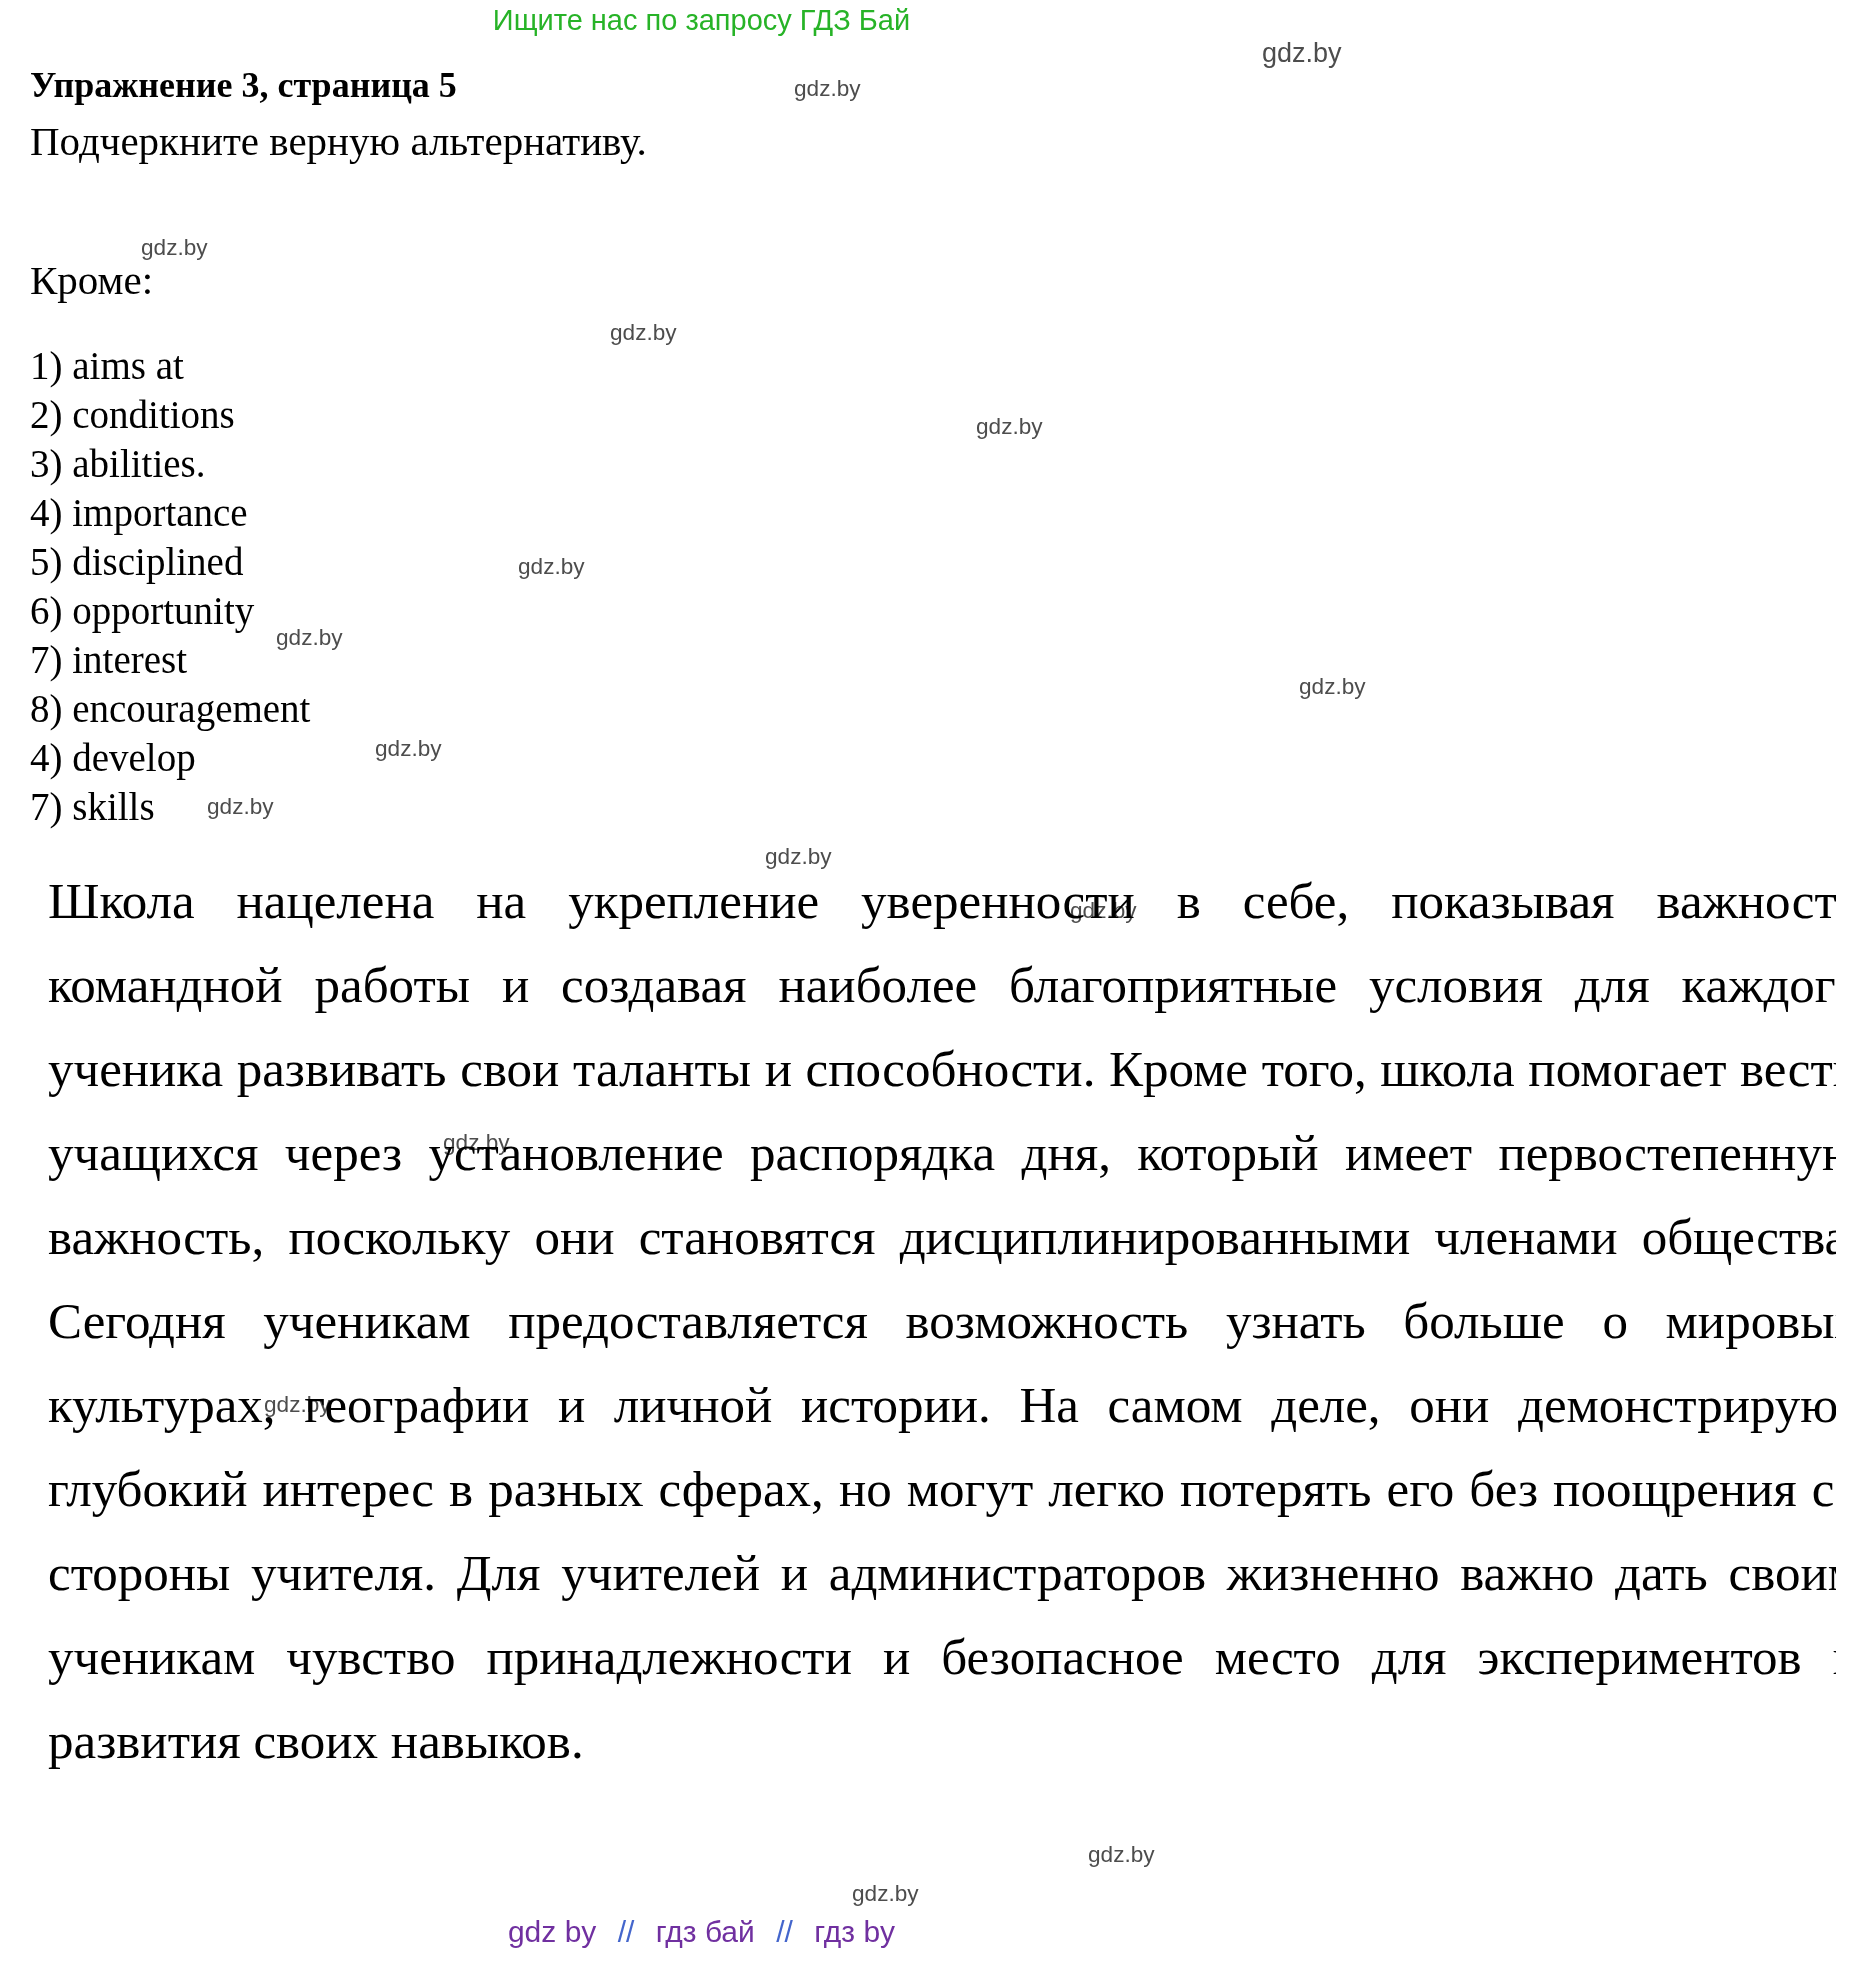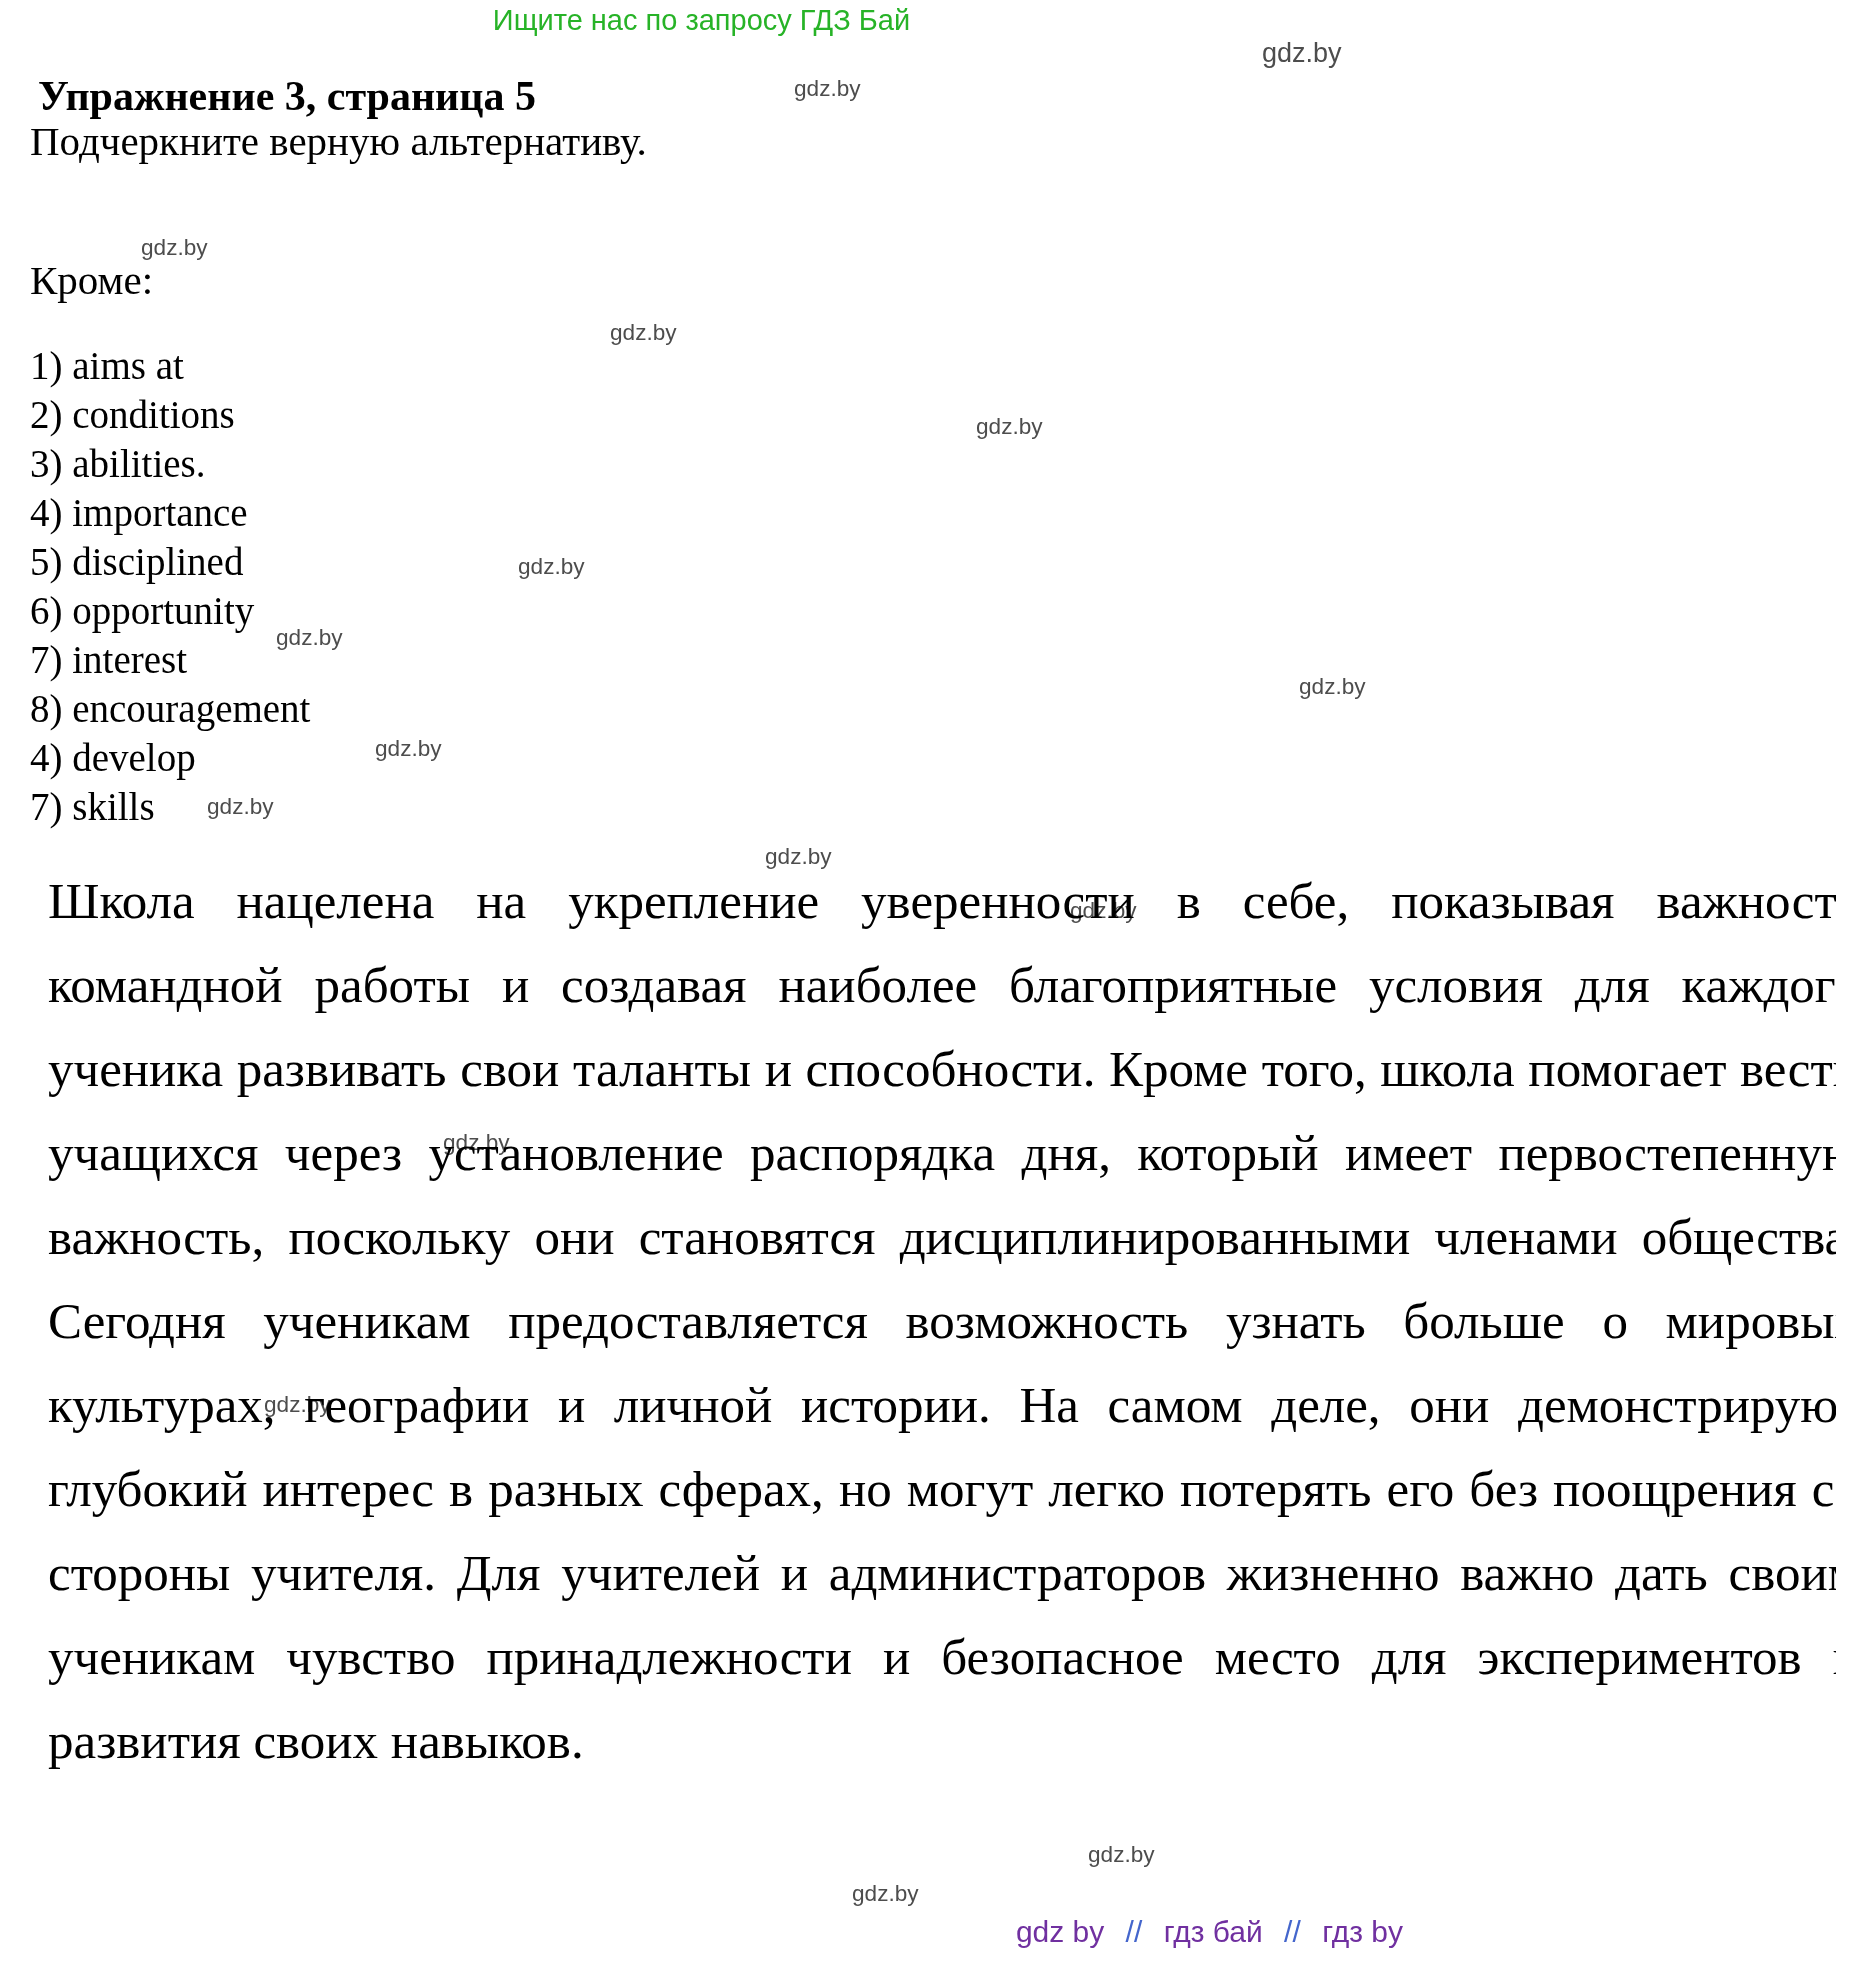--- a/index.html
+++ b/index.html
@@ -33,22 +33,22 @@
     font-size: 22.6px;
     color: #4d4d4d;
     white-space: nowrap;
     line-height: 1;
   }
   .wm.big { font-size: 27px; }
   .heading {
     position: absolute;
     top: 64px;
     left: 30px;
-    margin: 8px;
-    font-size: 42px;
+    margin: 0;
+    font-size: 36px;
     font-weight: bold;
     white-space: nowrap;
   }
   .subheading {
     position: absolute;
     top: 117px;
     left: 30px;
     font-size: 41px;
     white-space: nowrap;
   }
@@ -76,21 +76,21 @@
     font-size: 51px;
     line-height: 84px;
     text-align: justify;
     text-align-last: left;
   }
   .footer {
     position: absolute;
     top: 1915px;
     left: 0;
     width: 1403px;
-    text-align: right;
+    text-align: center;
     font-family: "Liberation Sans", sans-serif;
     font-size: 30px;
     white-space: nowrap;
   }
   .footer .site { color: #7030a0; }
   .footer .sep  { color: #4466cc; padding: 0 13px; }
 </style>
 </head>
 <body>
 

